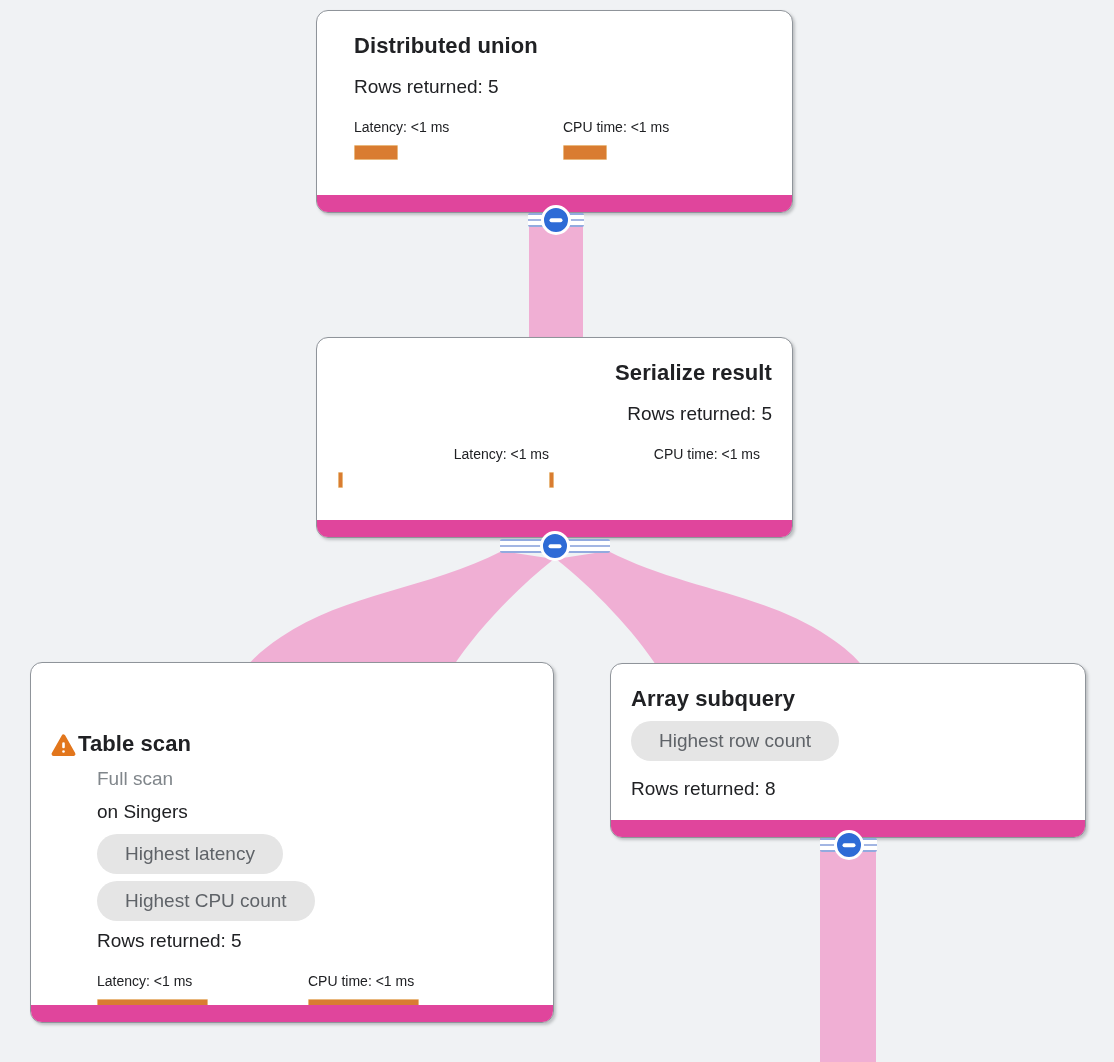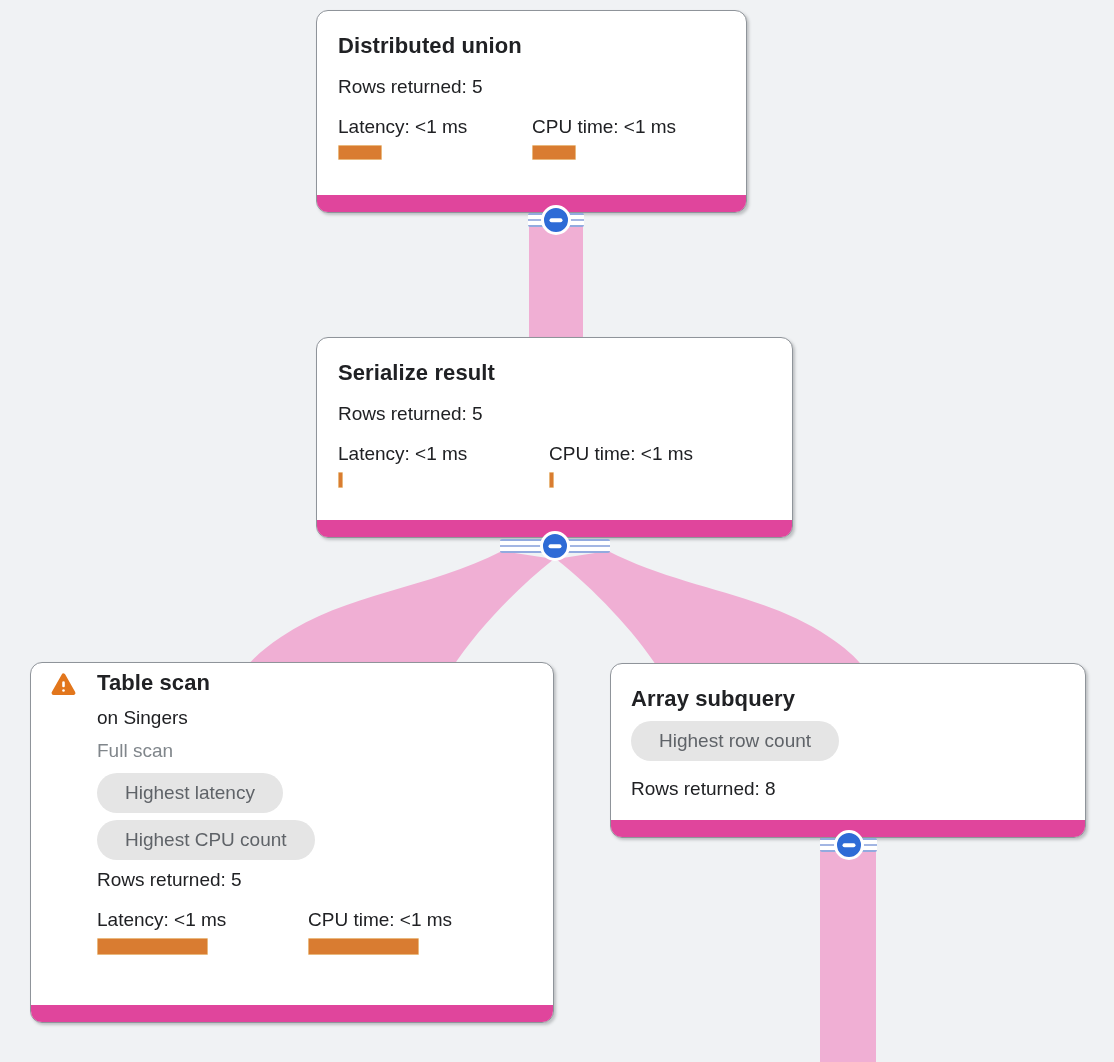--- a/index.html
+++ b/index.html
@@ -12,38 +12,38 @@
   }
   
   .edges{position:absolute;left:0;top:0;z-index:0;}
   
   .card{
     position:absolute;z-index:1;background:#ffffff;
     border:1px solid #8f949a;border-radius:12px;
     box-shadow:2px 2px 3px rgba(60,64,67,.28);
     overflow:hidden;box-sizing:border-box;
   }
-  #card-distributed-union{left:316px;top:10px;width:431px;height:203px;}
-  #card-serialize-result{left:316px;top:337px;width:477px;height:201px;}
+  #card-distributed-union{left:316px;top:10px;width:477px;height:203px;padding-left:16px;}
+  #card-serialize-result{left:316px;top:337px;width:477px;height:201px;text-align:right;}
   #card-table-scan{left:30px;top:662px;width:524px;height:361px;}
   #card-array-subquery{left:610px;top:663px;width:476px;height:175px;}
   .card-footer{position:absolute;left:0;right:0;bottom:0;height:17px;background:#e0459c;}
   .card-body{padding:22px 20px 0 21px;}
   .card-title{font-size:22px;line-height:26px;font-weight:700;letter-spacing:.1px;margin:0 0 14px 0;}
   .text-line{font-size:19px;line-height:22px;margin:17px 0 18px 0;}
   .metrics{display:flex;}
   .metric{width:211px;}
-  .metric-label{font-size:19px;line-height:22px;}
+  .metric-label{font-size:14px;line-height:22px;}
   .bar{
     height:15px;background:#d97c31;border:1px solid #e9b87e;
     box-sizing:border-box;margin-top:7px;border-radius:1px;
   }
   
   #card-table-scan .card-header{
-    display:flex;align-items:center;gap:19px;padding:7px 0 0 18px;margin-bottom:11px;
+    display:flex;align-items:center;padding:20px 0 0 18px;margin-bottom:11px;margin-top:48px;
   }
   #card-table-scan .card-body{padding:0 20px 0 66px;}
   .warning-icon svg{display:block;}
   .sub-line{font-size:19px;line-height:22px;margin:0 0 11px 0;}
   .muted{color:#80868b;}
   .badge-row{margin:0 0 7px 0;}
   .badge{
     display:inline-block;background:#e5e5e5;color:#5f6368;
     font-size:19px;line-height:22px;padding:9px 28px;border-radius:21px;
   }
@@ -116,22 +116,22 @@
     <span class="warning-icon">
       <svg width="29" height="26" viewBox="0 0 24 22">
         <path d="M3.6 19.4 L12 4.6 L20.4 19.4 Z" fill="#e2761c" stroke="#e2761c" stroke-width="3.4" stroke-linejoin="round"></path>
         <rect x="10.9" y="9.6" width="2.2" height="5.1" rx="1.1" fill="#ffffff"></rect>
         <rect x="10.9" y="16.2" width="2.2" height="2.2" rx="1.1" fill="#ffffff"></rect>
       </svg>
     </span>
     <div class="card-title" style="margin:0">Table scan</div>
   </div>
   <div class="card-body">
+    <div class="sub-line muted">Full scan</div>
     <div class="sub-line">on Singers</div>
-    <div class="sub-line muted">Full scan</div>
     <div class="badge-row">
       <span class="badge">Highest latency</span>
     </div>
     <div class="badge-row">
       <span class="badge">Highest CPU count</span>
     </div>
     <div class="text-line" style="margin-top:9px">Rows returned: 5</div>
     <div class="metrics">
       <div class="metric">
         <div class="metric-label">Latency: &lt;1 ms</div>

